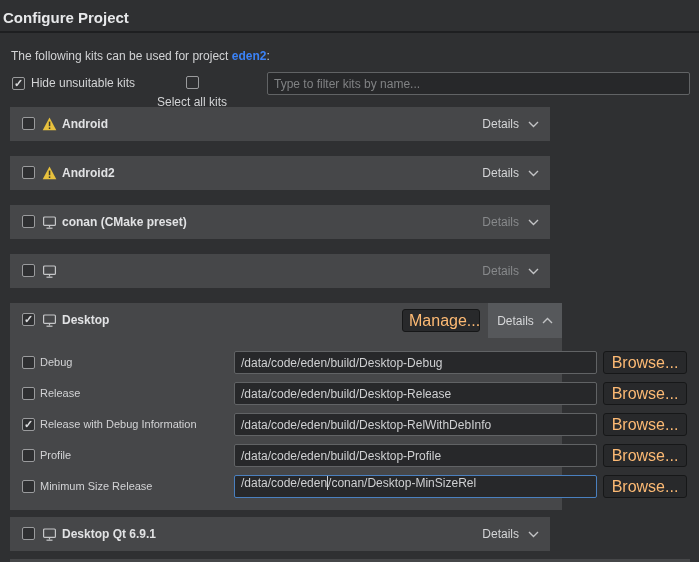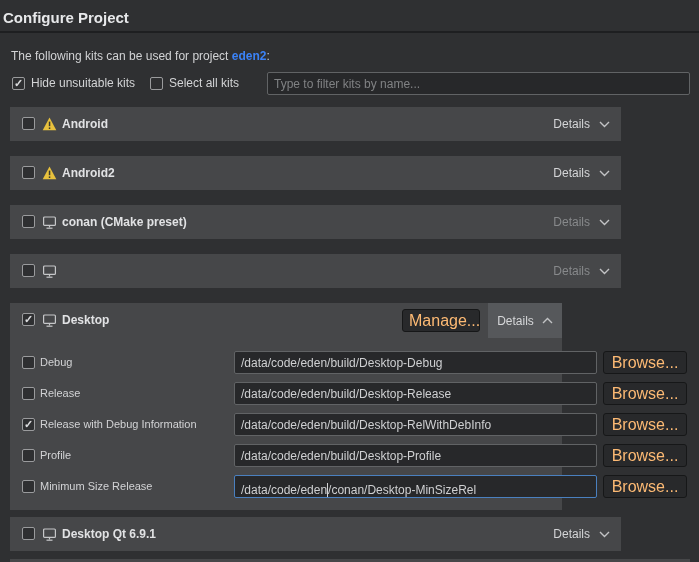--- a/index.html
+++ b/index.html
@@ -7,33 +7,33 @@
           font-family:"Liberation Sans",sans-serif; color:#d4d5d7; overflow:hidden; }
 
   .title { position:absolute; left:3px; top:9px; font-size:15px; font-weight:bold; color:#e7e8ea; }
   .title-sep { position:absolute; left:0; top:31px; width:699px; height:2px; background:#1e1f21; }
 
   .intro { position:absolute; left:11px; top:49px; font-size:12px; color:#d2d3d5; }
   .intro b { color:#3b82f6; }
 
   .cb-group { position:absolute; display:flex; align-items:center; gap:6px; font-size:12px; color:#d3d4d6; cursor:default; }
   .cb-hide { left:12px; top:76px; }
-  .cb-select { left:150px; top:76px; }
+  .cb-select { left:157px; top:76px;flex-direction:column; }
 
   .checkbox { width:13px; height:13px; box-sizing:border-box; border:1px solid #9a9b9d;
               background:#2e2f31; border-radius:2px; position:relative; flex:0 0 auto; }
   .checkbox.checked::after { content:"✓"; position:absolute; left:0; top:-1px; width:11px;
               font-size:11px; line-height:13px; color:#dadbdd; text-align:center; font-weight:bold; }
 
   .filter-input { position:absolute; left:267px; top:72px; width:423px; height:23px; box-sizing:border-box;
               background:#27282a; border:1px solid #616365; border-radius:2px; color:#84cc16;
               font-size:12px; padding:0 6px; font-family:inherit; outline:none; }
   .filter-input::placeholder { color:#808284; }
 
-  .kit-row { position:absolute; left:10px; width:611px; height:34px; background:#464749; }
+  .kit-row { position:absolute; left:10px; width:540px; height:34px; background:#464749; }
   .kit-row .checkbox { position:absolute; left:12px; top:10px; }
   .kit-icon { position:absolute; left:32px; top:10px; width:15px; height:15px; }
   .kit-icon svg { display:block; }
   .kit-name { position:absolute; left:52px; top:10px; font-size:12px; font-weight:bold; color:#e1e2e4; line-height:15px; white-space:nowrap; }
 
   .details-btn { position:absolute; right:11px; top:0; height:34px; display:flex; align-items:center;
                  gap:9px; font-size:12px; color:#d4d5d7; cursor:pointer; }
   .details-btn.disabled { color:#87898b; }
   .chev { display:flex; align-items:center; }
   .chev svg { display:block; }
@@ -48,21 +48,21 @@
   .btn { box-sizing:border-box; background:#28292b; border:1px solid #161718; border-radius:3px;
          color:#fdba74; font-size:16px; font-family:inherit; cursor:pointer; }
   .manage-btn { position:absolute; right:82px; top:6px; width:78px; height:23px; }
 
   .cfg-row { position:absolute; left:0; width:100%; height:23px; }
   .cfg-row .checkbox { position:absolute; left:12px; top:5px; }
   .cfg-label { position:absolute; left:30px; top:5px; font-size:11px; color:#d2d3d5; white-space:nowrap; }
   .path-input { position:absolute; left:224px; top:0; width:363px; height:23px; box-sizing:border-box;
                 background:#27282a; border:1px solid #616365; border-radius:2px; color:#cfd0d2;
                 font-size:12px; padding:0 6px; font-family:inherit; outline:none; }
-  div.path-input { display:flex; align-items:flex-end; white-space:pre; overflow:hidden; }
+  div.path-input { display:flex; align-items:flex-start; white-space:pre; overflow:hidden; }
   div.path-input.focused { border-color:#4a80bf; }
   .caret { width:1px; height:14px; background:#d2d3d5; flex:0 0 auto; }
   .browse-btn { position:absolute; left:593px; top:0; width:84px; height:23px; }
 
   .partial-row { position:absolute; left:10px; top:559px; width:680px; height:3px; background:#464749; }
 </style>
 </head>
 <body>
 
 <div class="page">

